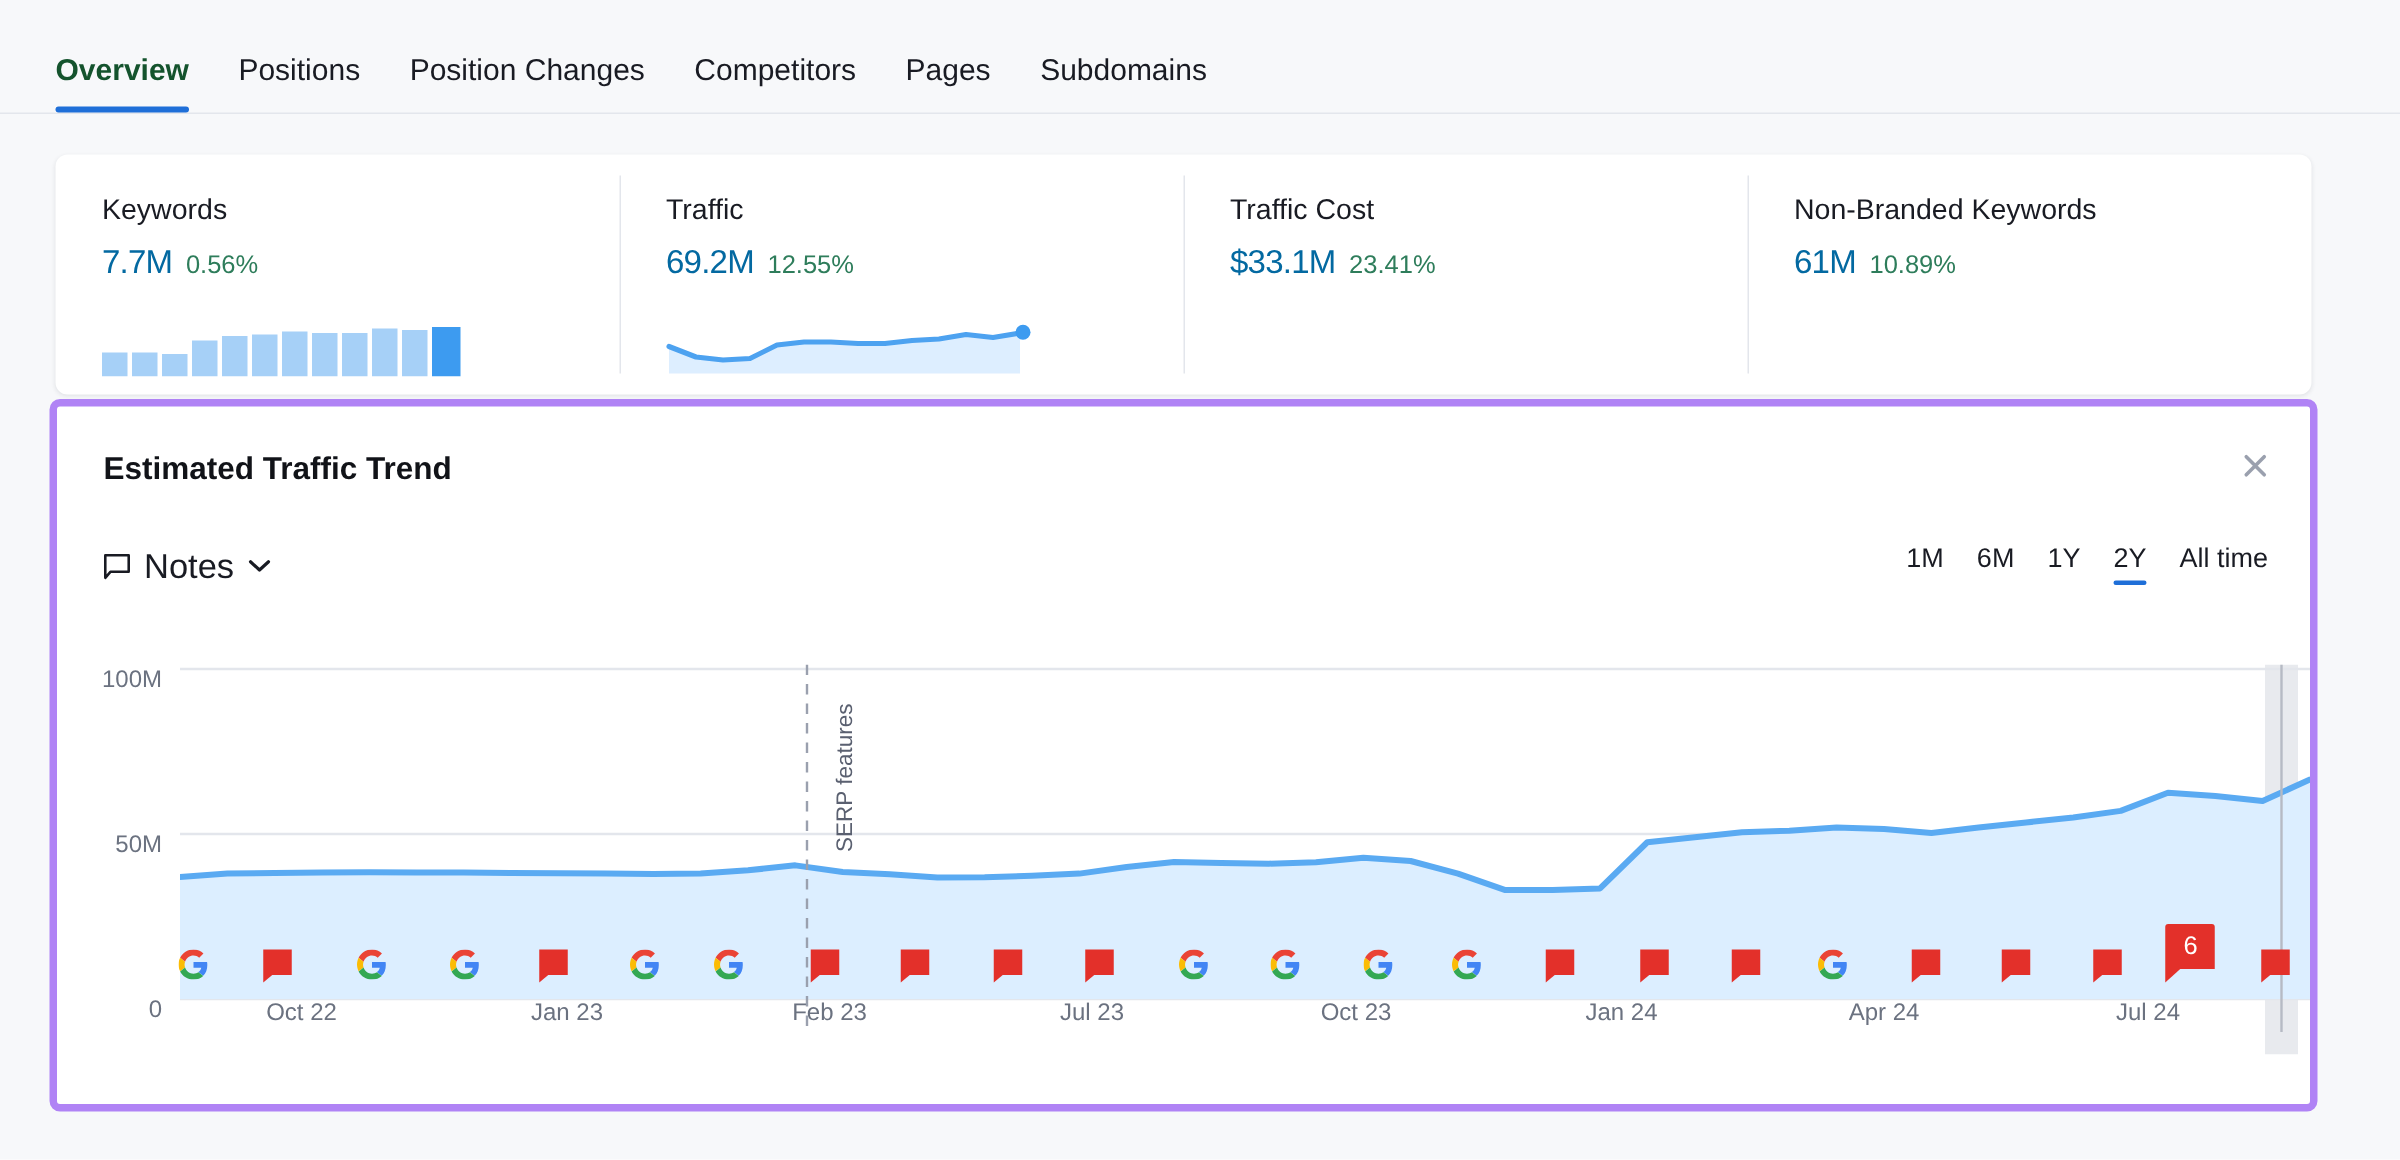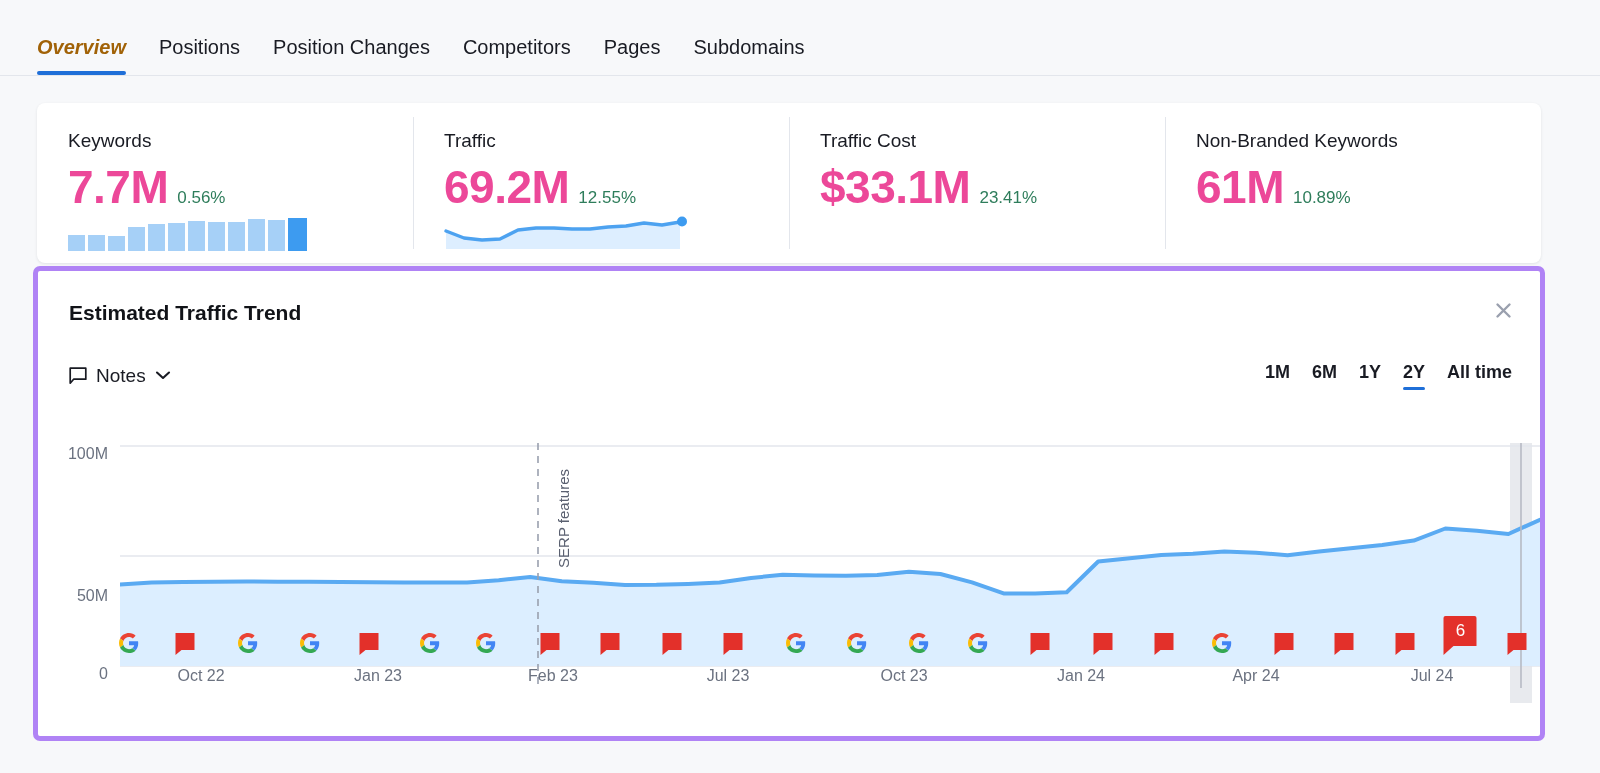--- a/index.html
+++ b/index.html
@@ -33,22 +33,21 @@
     color: #191b23;
     padding: 0 0 18px 0;
     margin-right: 33px;
     cursor: pointer;
     white-space: nowrap;
     position: relative;
     line-height: 1;
   }
   .tab.active {
     font-weight: bold;
-    color: #a16207;
-    font-style: italic;
+    color: #14532d;
   }
   .tab.active::after {
     content: "";
     position: absolute;
     left: 0; right: 0;
     bottom: 0;
     height: 4px;
     background: #1f6fd8;
     border-radius: 2px;
   }
@@ -85,25 +84,25 @@
     line-height: 1;
     margin-bottom: 14px;
   }
   .metric-valrow {
     display: flex;
     align-items: baseline;
     gap: 9px;
     height: 40px;
   }
   .metric-value {
-    font-size: 46px;
-    font-weight: bold;
+    font-size: 22px;
+    font-weight: normal;
     letter-spacing: -0.5px;
     line-height: 1;
-    color: #ec4899;
+    color: #0369a1;
   }
   .metric-delta {
     font-size: 17px;
     color: #2e7d5b;
     line-height: 1;
   }
   .spark {
     margin-top: 11px;
     height: 36px;
     width: 253px;
@@ -146,32 +145,31 @@
   .notes {
     position: absolute;
     left: 31px;
     top: 95px;
     display: flex;
     align-items: center;
     gap: 9px;
     cursor: pointer;
   }
   .notes-label {
-    font-size: 19px;
+    font-size: 23px;
     color: #191b23;
     line-height: 1;
   }
   .ranges {
     position: absolute;
     right: 28px;
     top: 92px;
     display: flex;
     align-items: center;
     gap: 22px;
-    font-weight: bold;
   }
   .range {
     font-size: 18px;
     color: #191b23;
     cursor: pointer;
     position: relative;
     padding-bottom: 9px;
     line-height: 1;
   }
   .range.active::after {
@@ -354,21 +352,21 @@
     <div class="range"><span>1M</span></div>
     <div class="range"><span>6M</span></div>
     <div class="range"><span>1Y</span></div>
     <div class="range active"><span>2Y</span></div>
     <div class="range"><span>All time</span></div>
   </div>
 
   <div class="chart-wrap">
 
     <div class="ylabel" id="yl2" style="left:0px;  top:25px;">100M</div>
-    <div class="ylabel" id="yl1" style="left:0px;  top:135px;margin-top:32px;">50M</div>
+    <div class="ylabel" id="yl1" style="left:0px;  top:135px;">50M</div>
     <div class="ylabel" id="yl0" style="left:0px;  top:245px;">0</div>
 
     <svg id="plot" width="1420" height="260" viewBox="0 0 1420 260" preserveAspectRatio="none" style="position:absolute; left:82px; top:22px;">
 
       <rect id="hoverband" x="1390" y="0" width="22" height="260" fill="#e8eaee"></rect>
 
       <line x1="0" y1="3" x2="1420" y2="3" stroke="#e3e6ec" stroke-width="1.6"></line>
       <line x1="0" y1="113" x2="1420" y2="113" stroke="#e3e6ec" stroke-width="1.6"></line>
       <line x1="0" y1="223" x2="1420" y2="223" stroke="#e3e6ec" stroke-width="1.6"></line>
 

